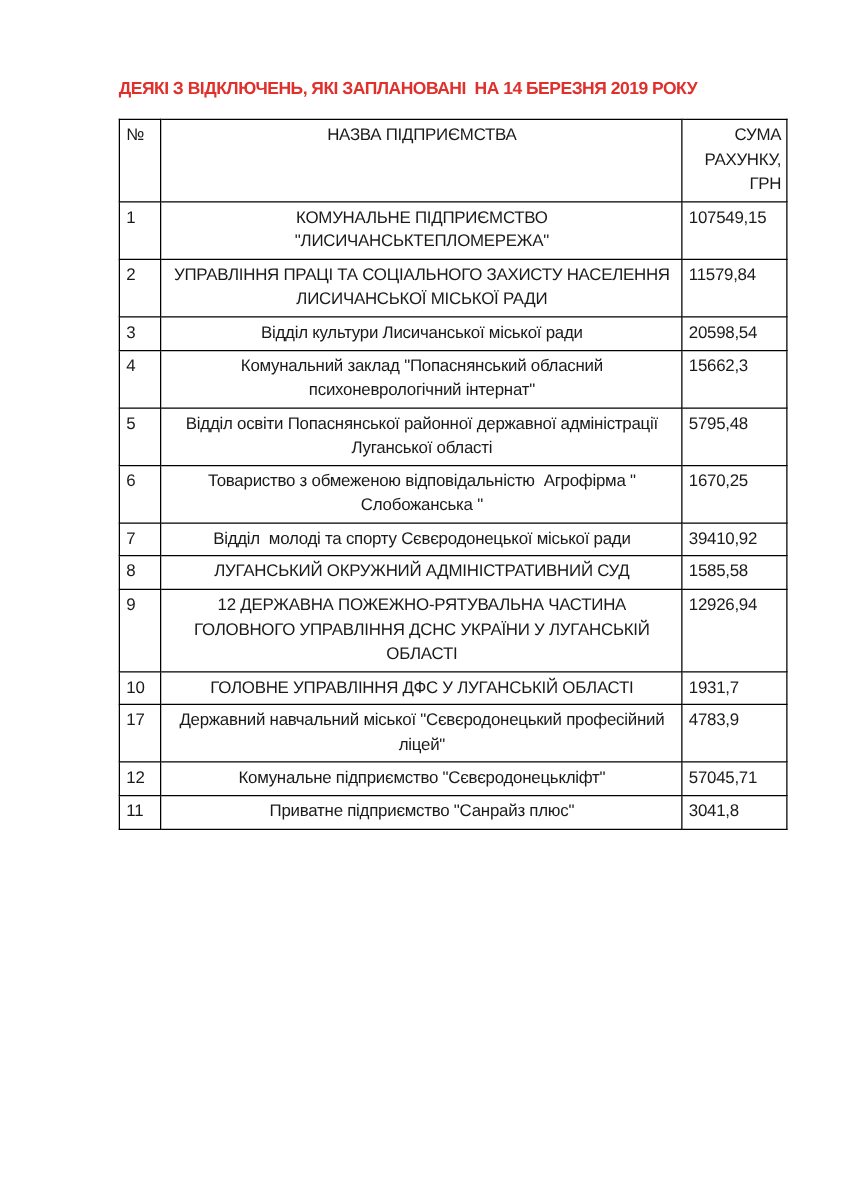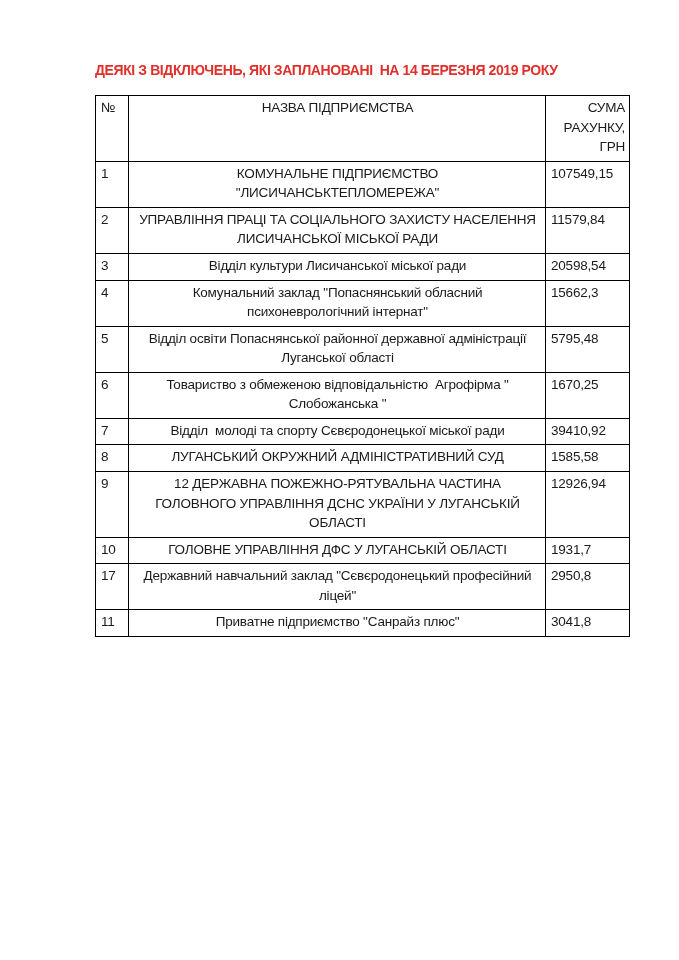--- a/index.html
+++ b/index.html
@@ -126,24 +126,29 @@
   </tr>
 
   <tr>
     <td class="c-num">10</td>
     <td class="c-name">ГОЛОВНЕ УПРАВЛІННЯ ДФС У ЛУГАНСЬКІЙ ОБЛАСТІ</td>
     <td class="c-sum">1931,7</td>
   </tr>
 
   <tr>
     <td class="c-num">17</td>
-    <td class="c-name">Державний навчальний заклад "Сєвєродонецький професійний ліцей"</td>
-    <td class="c-sum">2950,8</td>
+    <td class="c-name">Державний навчальний міської "Сєвєродонецький професійний ліцей"</td>
+    <td class="c-sum">4783,9</td>
   </tr>
 
+  <tr>
+    <td class="c-num">12</td>
+    <td class="c-name">Комунальне підприємство "Сєвєродонецькліфт"</td>
+    <td class="c-sum">57045,71</td>
+  </tr>
 
   <tr>
     <td class="c-num">11</td>
     <td class="c-name">Приватне підприємство "Санрайз плюс"</td>
     <td class="c-sum">3041,8</td>
   </tr>
 </tbody>
   </table>
 
 </div>

